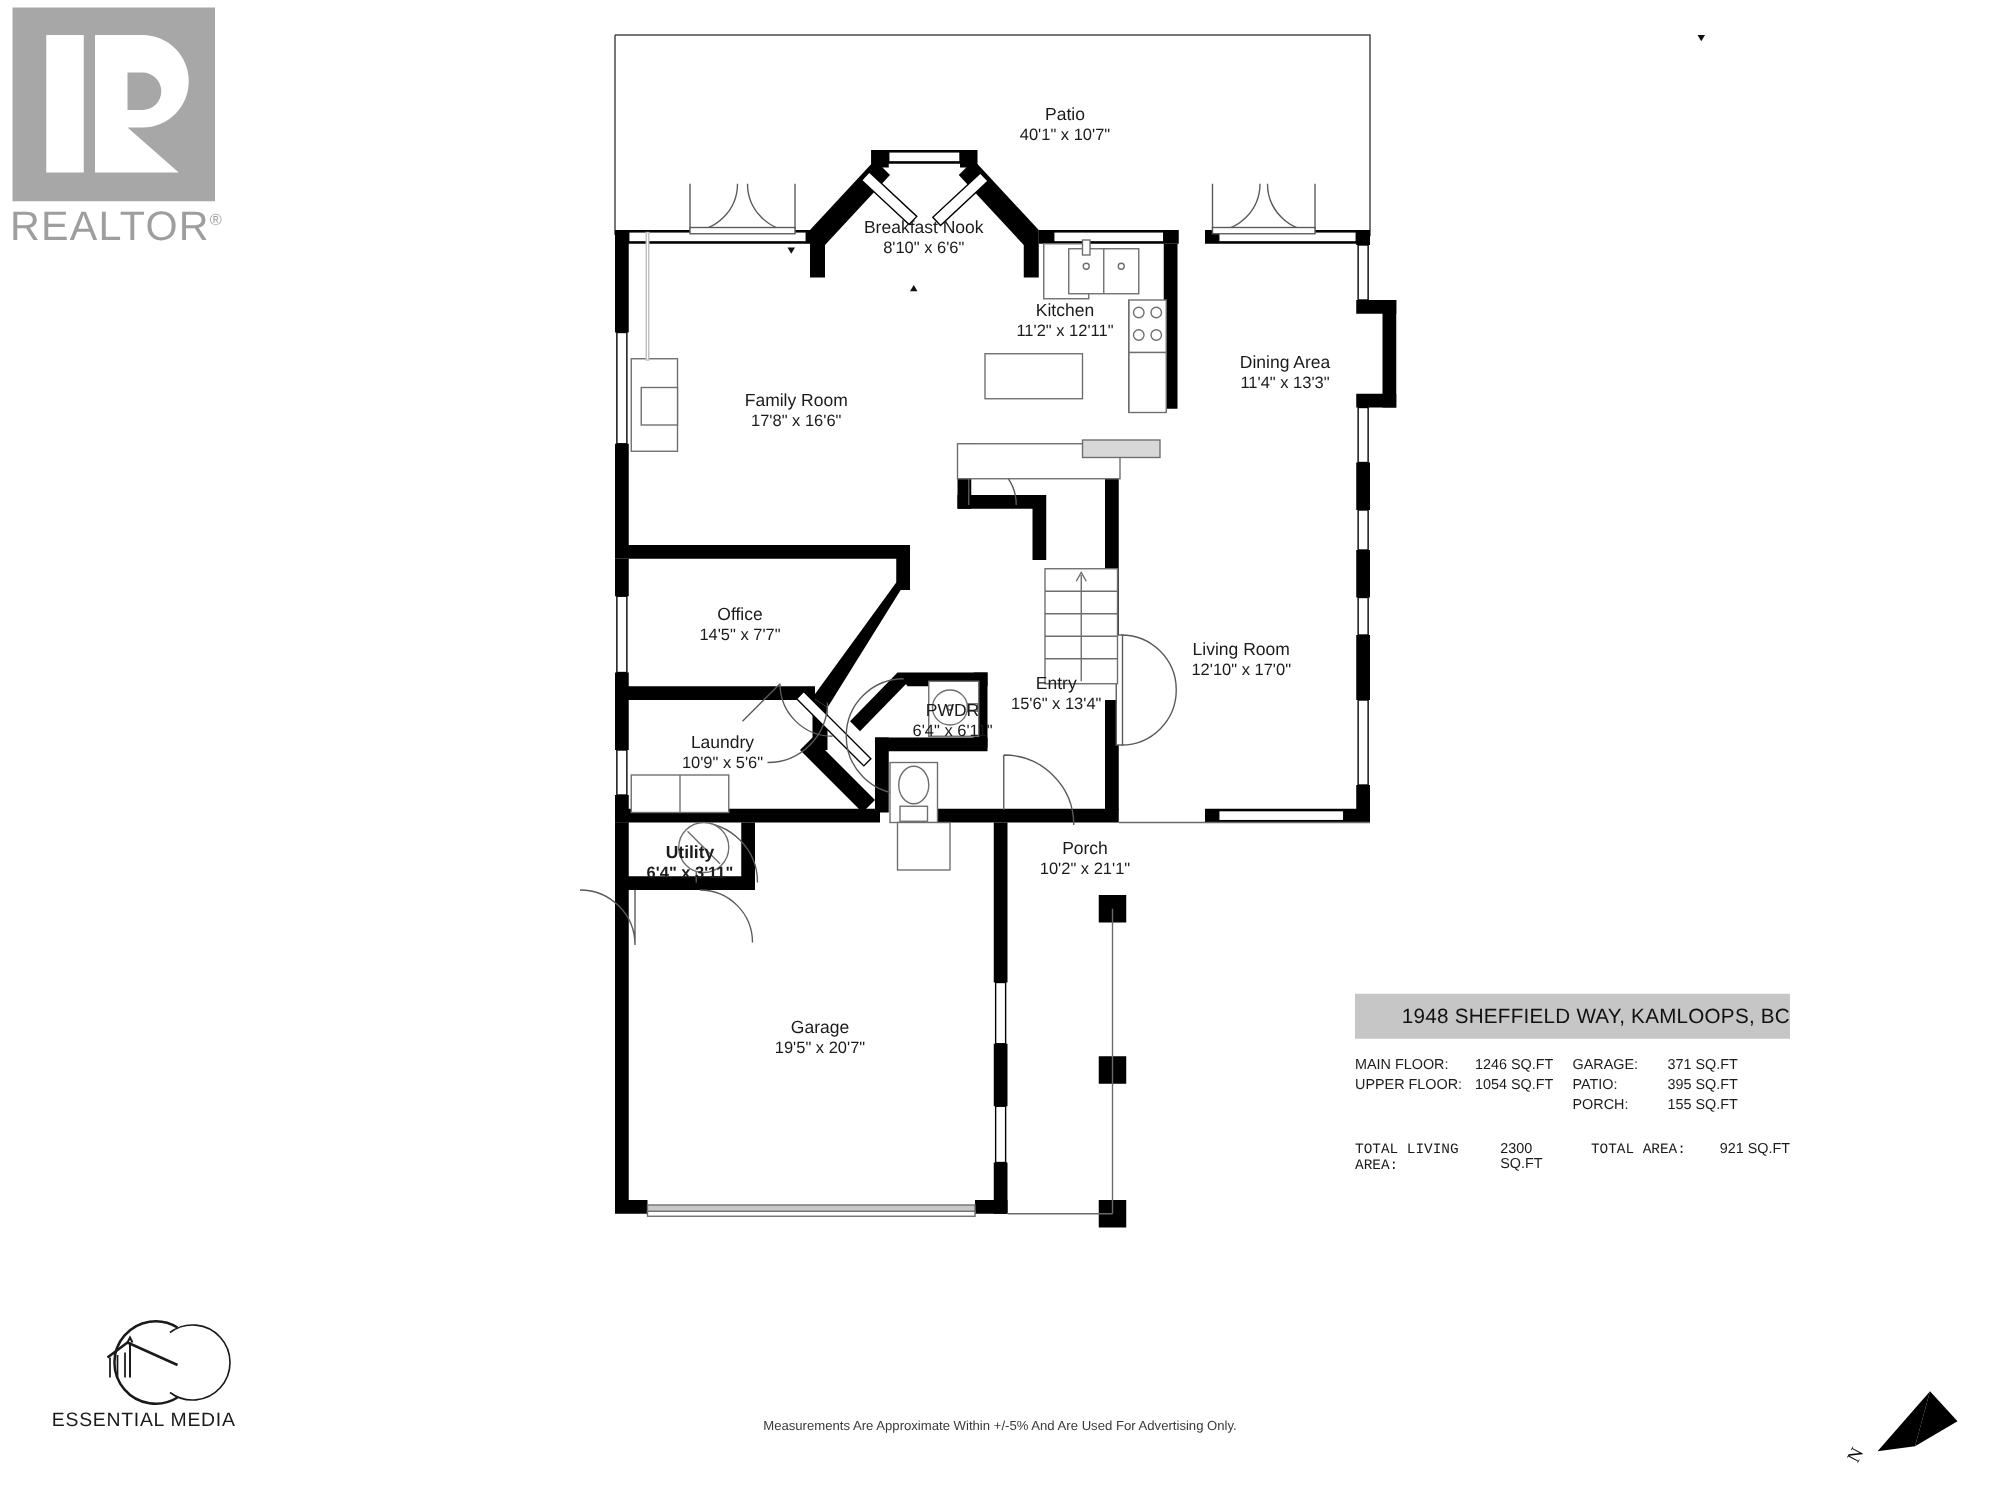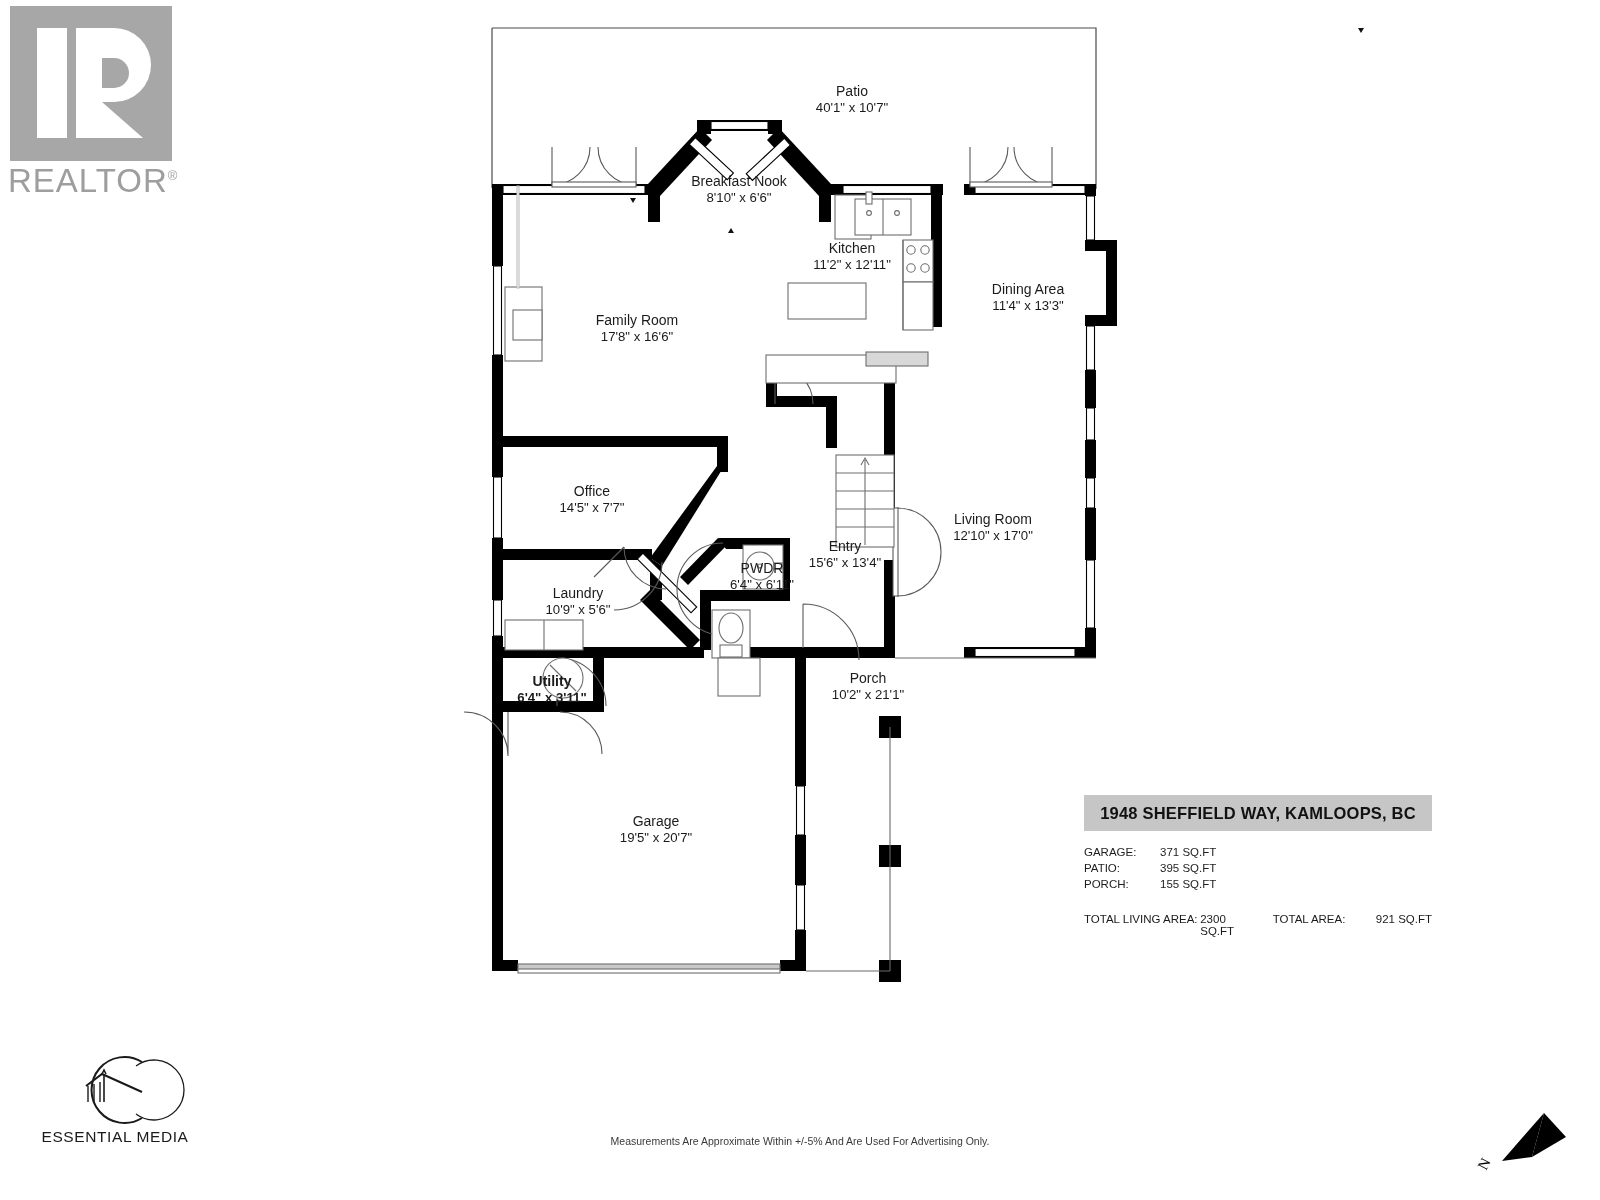--- a/index.html
+++ b/index.html
@@ -13,33 +13,33 @@
       font-size:33px;letter-spacing:1px;color:#9e9e9e;font-weight:400;}
   #realtor-word sup{font-size:13px;vertical-align:super;}
 
   
   #em-logo{position:absolute;left:30px;top:1052px;width:170px;height:105px;}
   #em-name{position:absolute;left:0;top:76px;width:170px;text-align:center;
      font-size:15.5px;letter-spacing:.6px;color:#1a1a1a;}
 
   
   #info-box{position:absolute;left:1084px;top:795px;width:348px;}
-  #info-title{background:#c6c6c6;height:36px;line-height:36px;text-align:center;
-     font-size:16.5px;font-weight:bold;letter-spacing:.2px;color:#111;}
+  #info-title{background:#c6c6c6;height:36px;line-height:36px;text-align:right;
+     font-size:16.5px;font-weight:normal;letter-spacing:.2px;color:#111;}
   #info-table{margin-top:13px;font-size:11.5px;color:#1d1d1d;}
   #info-table .grp{display:flex;}
   #info-table .col{width:50%;}
   #info-table .row{display:flex;line-height:16px;white-space:nowrap;}
   #info-table .lbl{width:96px;}
   #info-table .val{width:72px;}
   #info-table .col2 .lbl{width:76px;}
   #info-totals{display:flex;margin-top:21px;font-size:11.5px;}
   #info-totals .t1{width:50%;display:flex;}
   #info-totals .t2{width:50%;display:flex;justify-content:flex-end;}
-  #info-totals .lbl{width:126px;}
+  #info-totals .lbl{width:126px;font-family:Liberation Mono, monospace;}
   #info-totals .t2 .lbl{width:103px;}
 
   
   #disclaimer{position:absolute;left:0;top:1135px;width:1600px;text-align:center;
      font-size:10.5px;color:#3a3a3a;}
   #north-arrow{position:absolute;left:1462px;top:1085px;width:120px;height:95px;}
 
   
   #plan{position:absolute;left:0;top:0;width:1600px;height:1200px;}
 
@@ -331,20 +331,30 @@
     <div class="rl" style="left: 594px; top: 813px; width: 124px;">
       <div class="nm">Garage</div>
       <div class="dm">19'5" x 20'7"</div>
     </div>
   </div>
 
 <div id="info-box">
   <div id="info-title">1948 SHEFFIELD WAY, KAMLOOPS, BC</div>
   <div id="info-table">
     <div class="grp">
+      <div class="col col1">
+        <div class="row">
+          <span class="lbl">MAIN FLOOR:</span>
+          <span class="val">1246 SQ.FT</span>
+        </div>
+        <div class="row">
+          <span class="lbl">UPPER FLOOR:</span>
+          <span class="val">1054 SQ.FT</span>
+        </div>
+      </div>
       <div class="col col2">
         <div class="row">
           <span class="lbl">GARAGE:</span>
           <span class="val">371 SQ.FT</span>
         </div>
         <div class="row">
           <span class="lbl">PATIO:</span>
           <span class="val">395 SQ.FT</span>
         </div>
         <div class="row">

